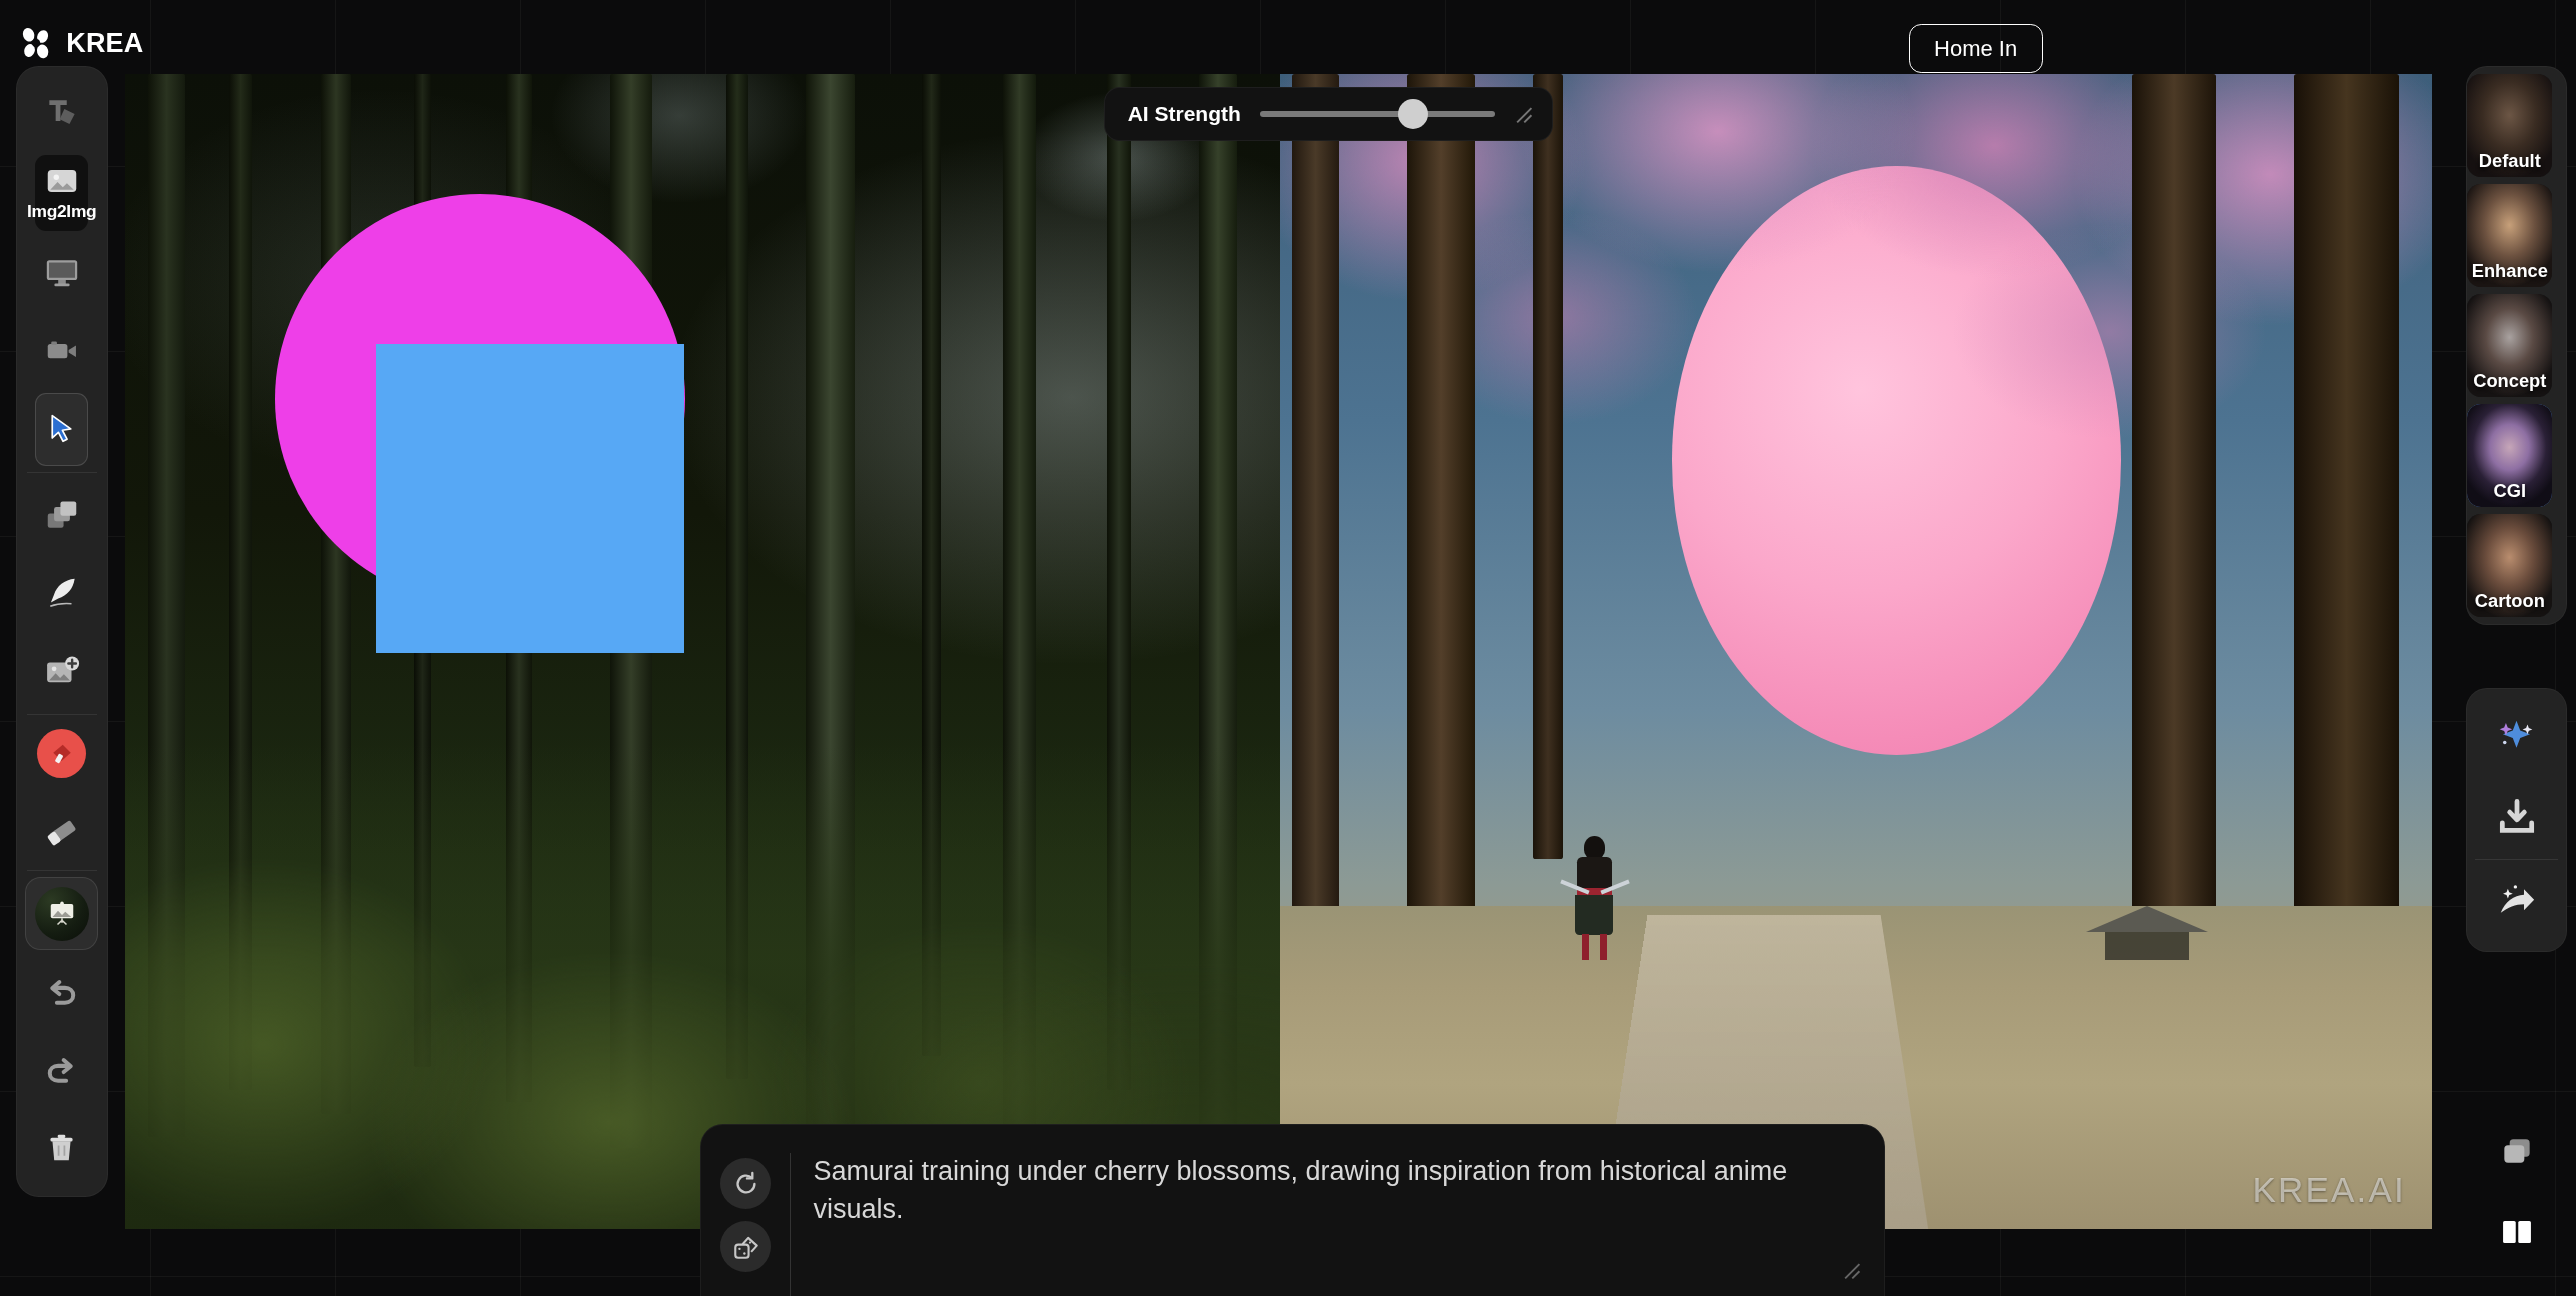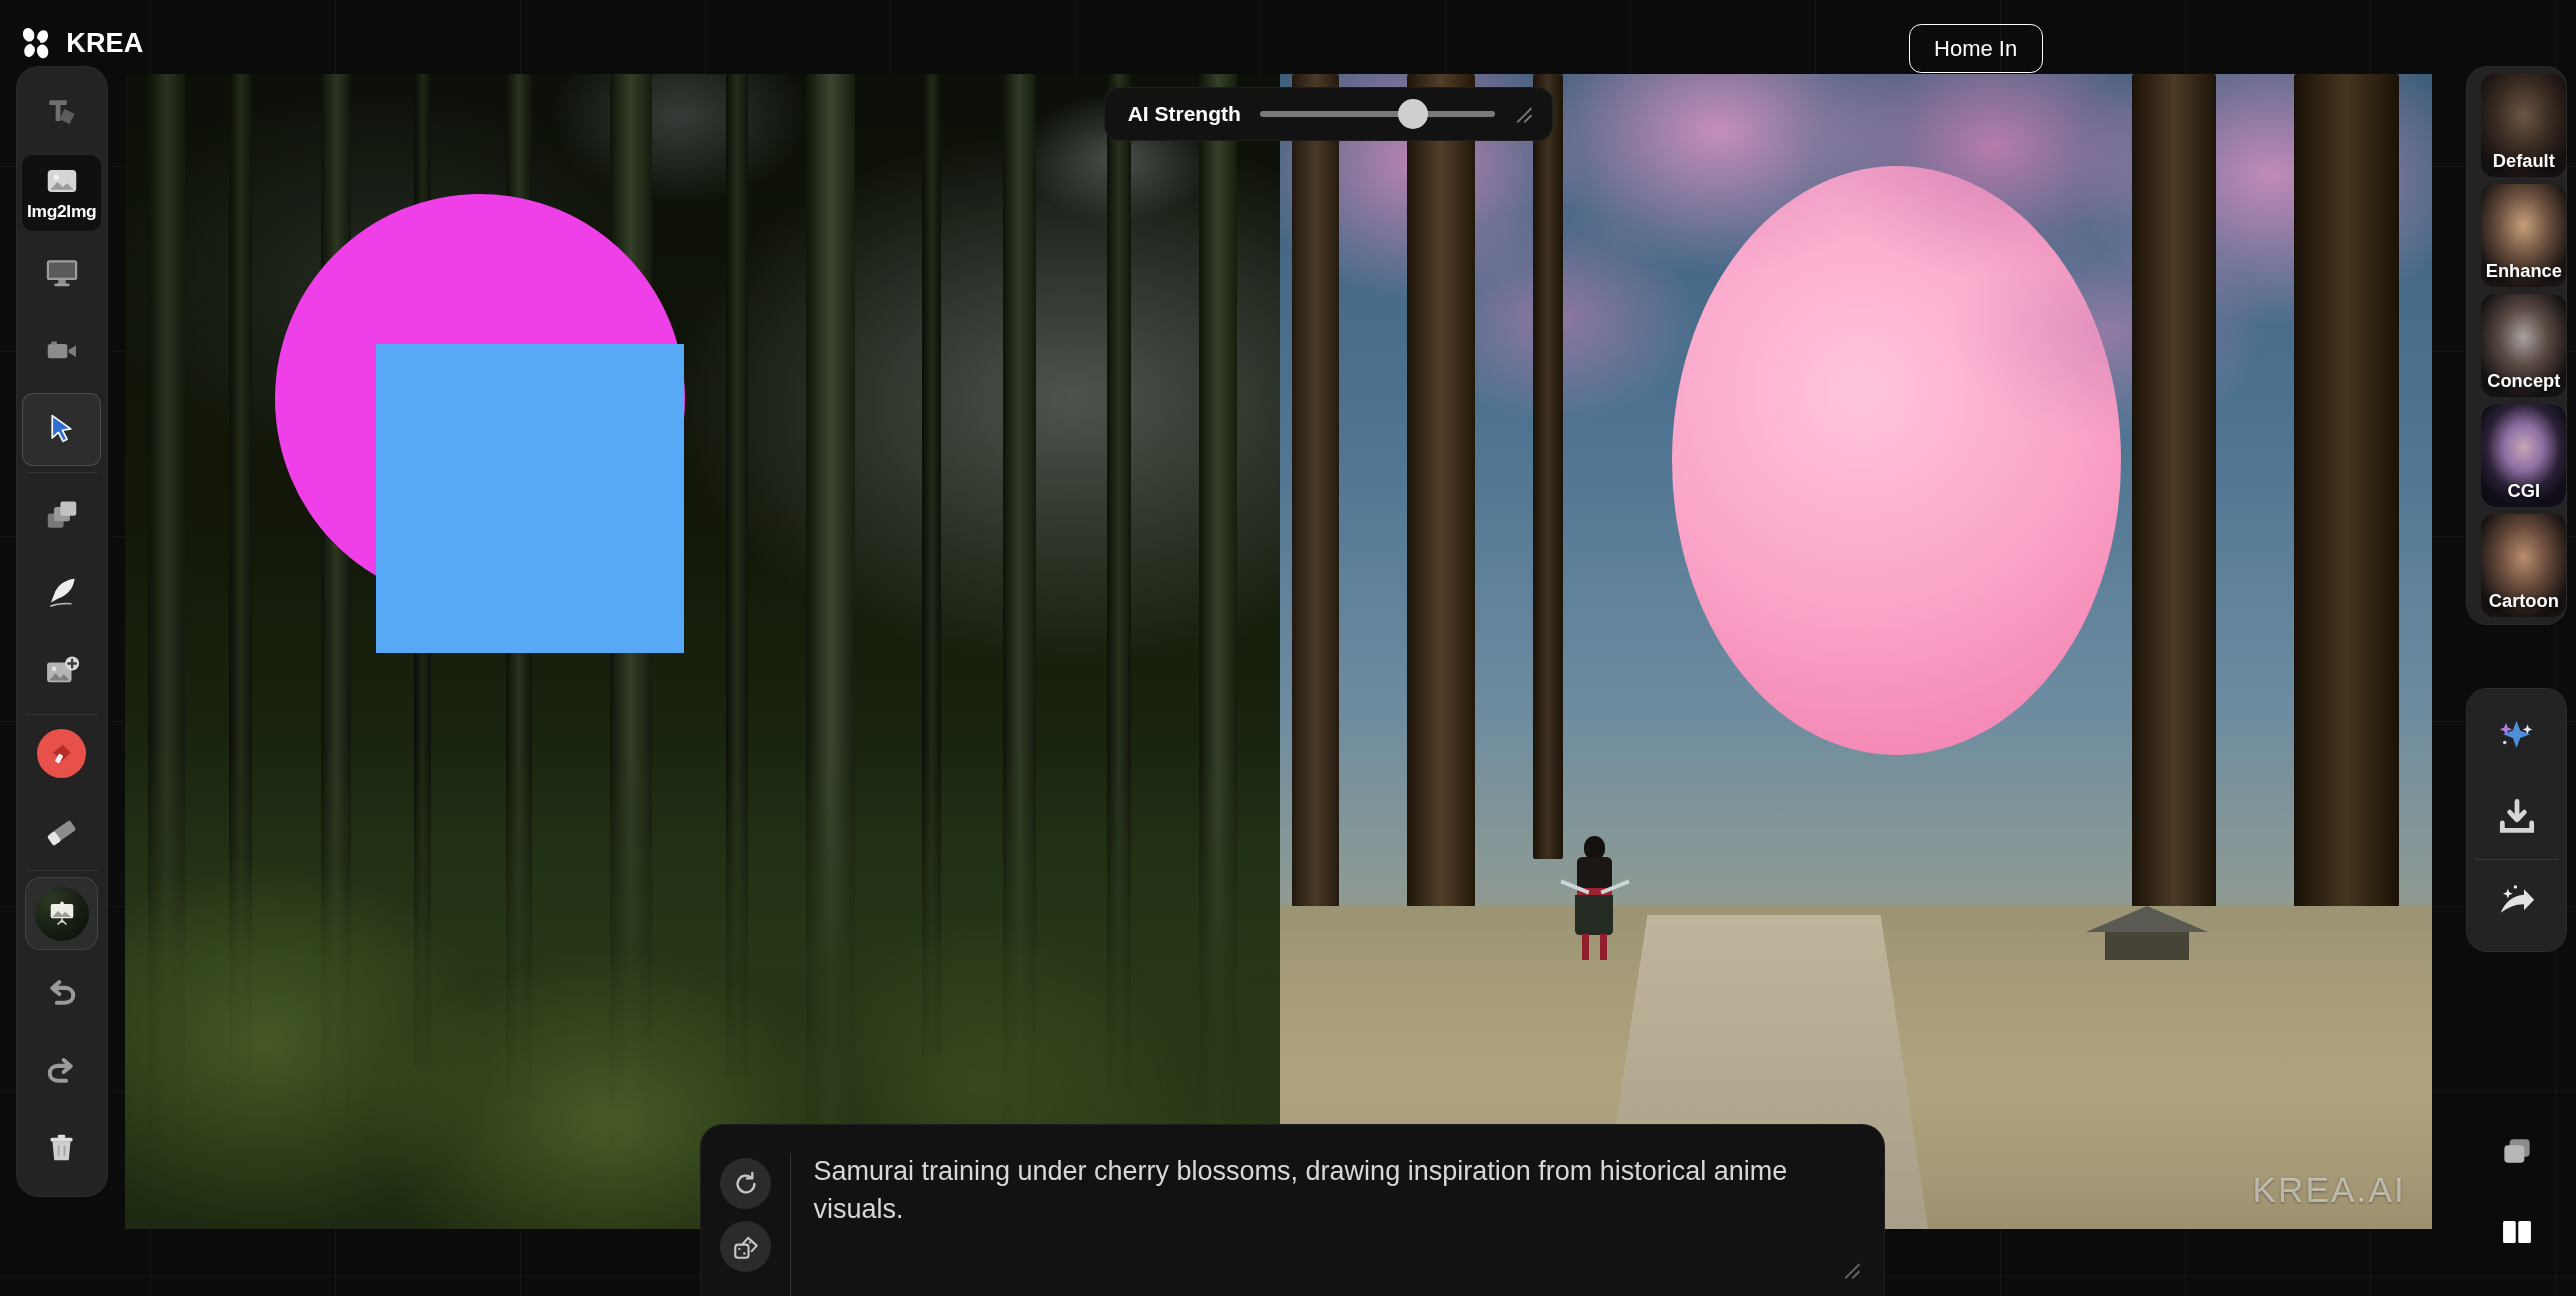--- a/index.html
+++ b/index.html
@@ -78,21 +78,21 @@
     width: 92px;
     background: #232323;
     border-radius: 22.7px;
     padding: 7px 0 8.7px 0;
     display: flex; flex-direction: column; align-items: center;
     z-index: 30;
     border: 0.9px solid rgba(255,255,255,0.04);
   }
   .rail-sep { width: 78%; height: 0.9px; background: rgba(255,255,255,0.08); margin: 3.5px 0; }
   .tool {
-    width: 79px; min-height: 73px;
+    width: 53px; min-height: 73px;
     display: flex; flex-direction: column; align-items: center; justify-content: center;
     border-radius: 11px; cursor: pointer;
     margin: 2.6px 0; gap: 1.7px;
   }
   .tool.dark { background: #101010; padding: 7px 0 8.7px; }
   .tool.sel  { background: #2d2d2d; border: 0.9px solid rgba(255,255,255,0.14); }
   .tool-label { color: #fff; font-size: 17.4px; font-weight: 700; letter-spacing: -0.3px; }
   .tool svg { display: block; }
 
   .swatch-btn {
@@ -205,21 +205,21 @@
   .slider-thumb {
     position:absolute; width: 30px; height: 30px; border-radius:50%;
     background:#cfcfcf; left: 65%; transform: translateX(-50%);
   }
   .resize-grip { width: 19px; height: 19px; opacity:.55; }
 
   
   .style-rail {
     position:absolute; right: 8.7px; top: 66px;
     width: 101px; background: #232323; border-radius: 21px;
-    padding: 7px 0; display:flex; flex-direction:column; align-items:flex-end; gap: 7px;
+    padding: 7px 0; display:flex; flex-direction:column; align-items:flex-start; gap: 7px;
     z-index: 30; border: 0.9px solid rgba(255,255,255,0.04);
   }
   .style-card {
     width: 85px; height: 103px; border-radius: 14px;
     position: relative; overflow: hidden; cursor: pointer;
     background: #141414;
   }
   .style-card.sel { outline: 2.6px solid #5b8dd9; outline-offset: -2.6px; }
   .style-face { position:absolute; inset:0; }
   .style-name {

